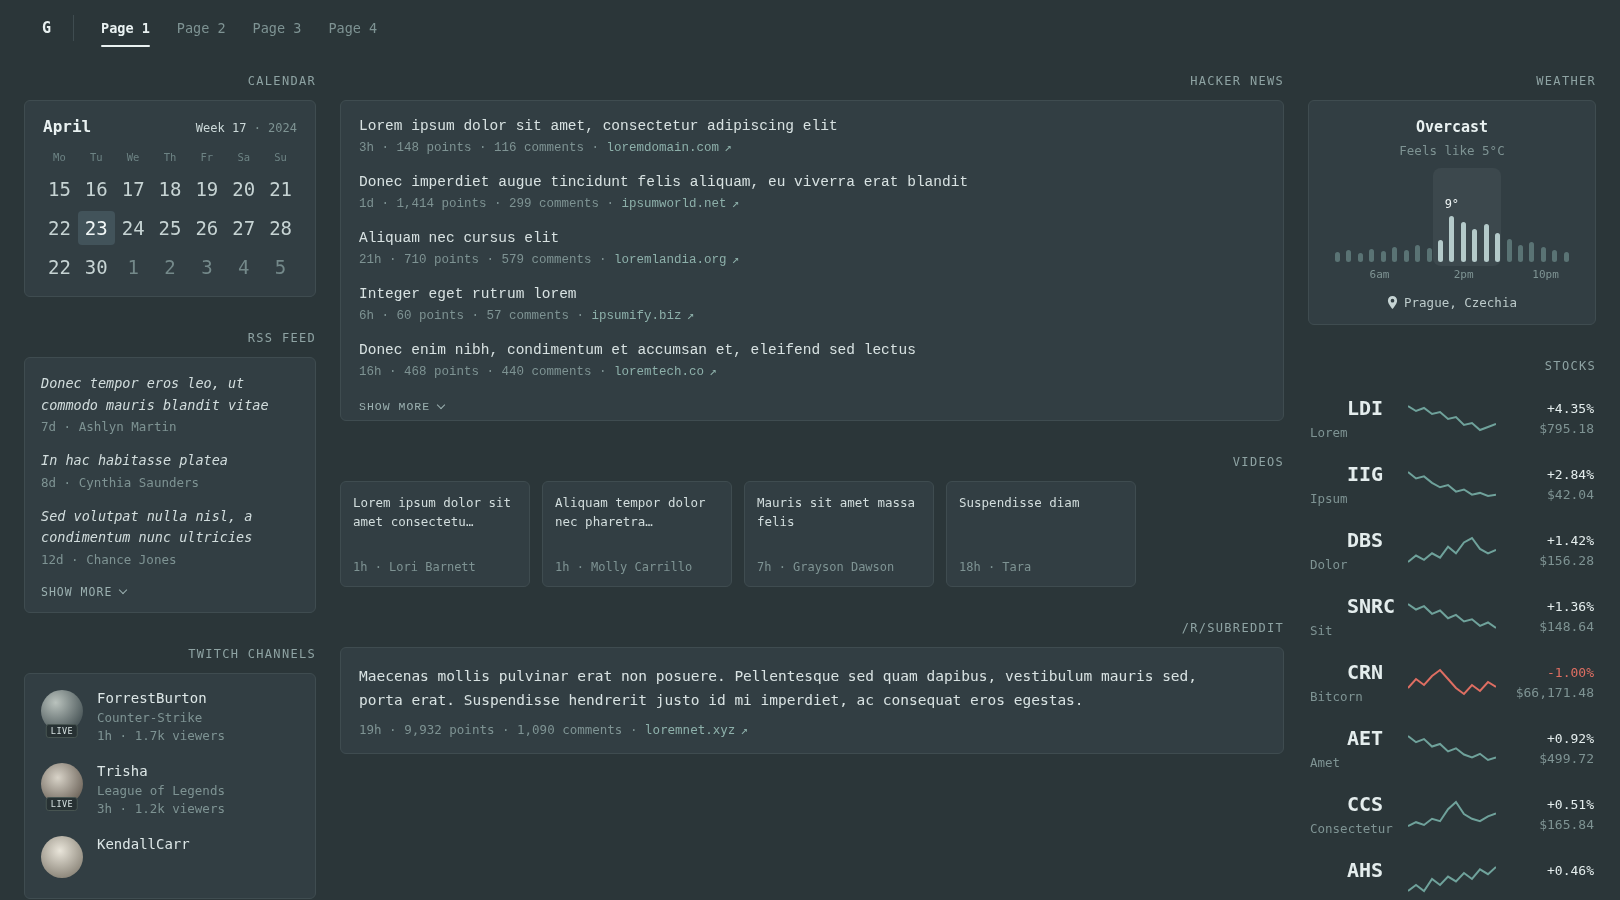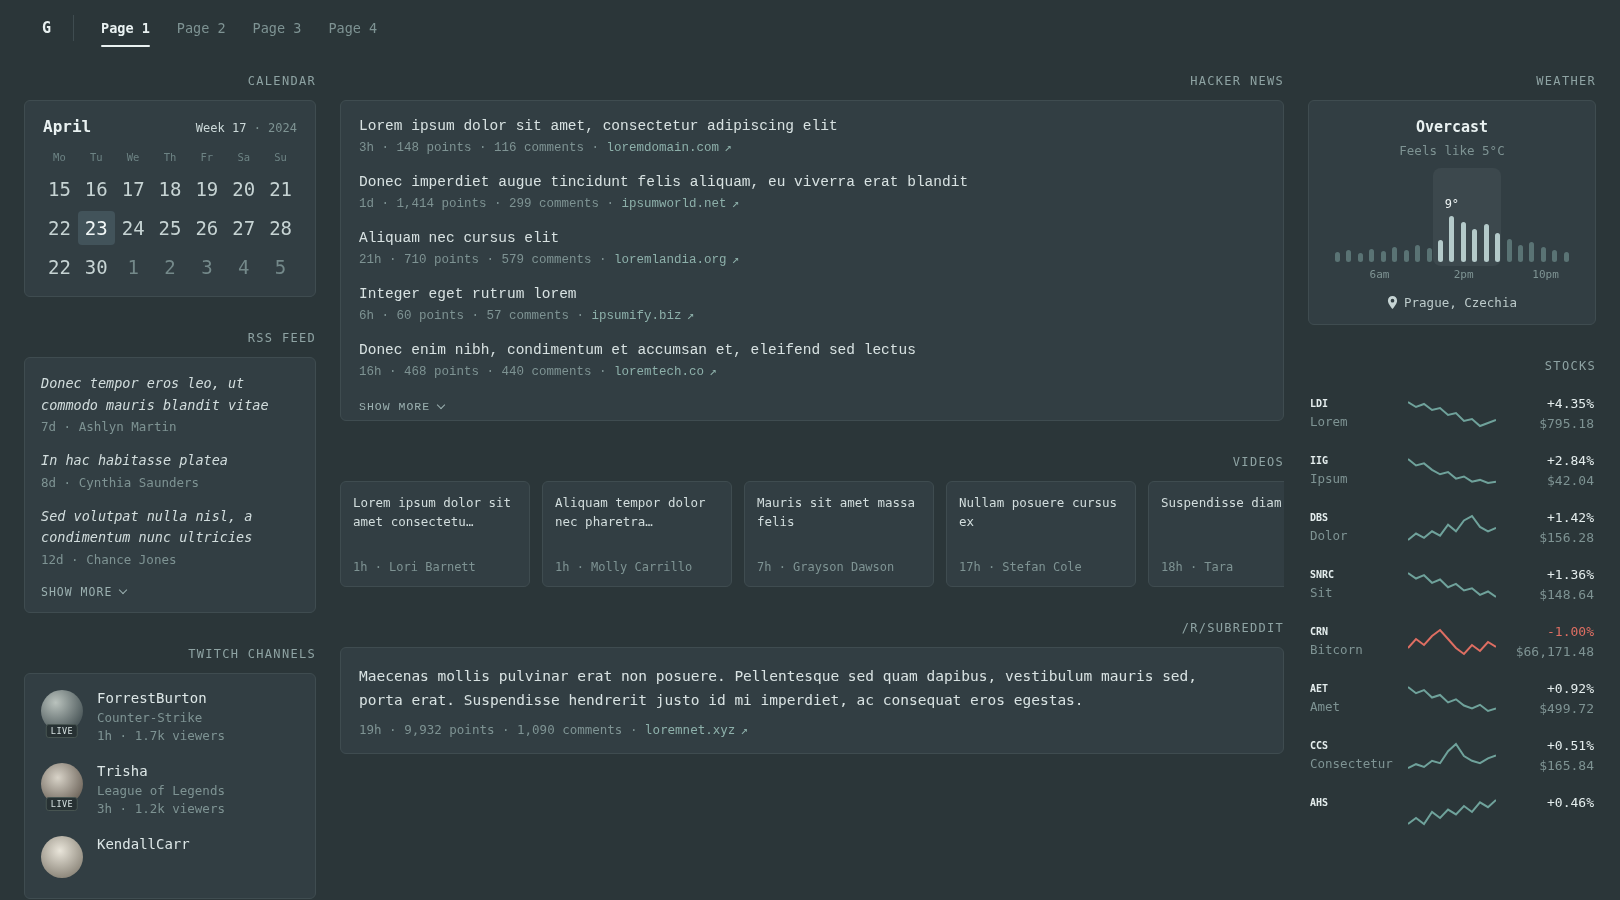--- a/index.html
+++ b/index.html
@@ -134,21 +134,21 @@
   .w-time{position:absolute;transform:translateX(-50%);}
   .w-time:nth-of-type(1){left:19%;}
   .w-time:nth-of-type(2){left:55%;}
   .w-time:nth-of-type(3){left:90%;}
   .w-loc{display:flex;align-items:center;justify-content:center;gap:6px;
          font-size:12.5px;color:#bccaca;margin-top:4px;}
 
   
   .stock-row{display:flex;align-items:center;gap:10px;padding:11px 2px;}
   .stock-left{width:88px;flex:none;}
-  .stock-sym{font-size:10px;font-weight:bold;color:#e4eded;}
+  .stock-sym{font-size:20px;font-weight:bold;color:#e4eded;margin-left:37px;}
   .stock-name{font-size:12.5px;color:var(--dim);margin-top:5px;min-height:13px;}
   .spark{flex:1;height:30px;color:var(--spark);}
   .spark.neg{color:var(--red);}
   .spark svg{width:100%;height:100%;display:block;}
   .stock-right{width:88px;flex:none;text-align:right;}
   .stock-change{font-size:13px;color:#e4eded;}
   .stock-change.neg{color:var(--red);}
   .stock-price{font-size:13px;color:var(--dim);margin-top:5px;min-height:13px;}
 </style>
 </head>
@@ -395,27 +395,20 @@
             </div>
 
             <div class="card video-card">
               <div class="video-thumb" data-thumb="sea-wake"></div>
               <div class="video-body">
                 <div class="video-title">Mauris sit amet massa felis</div>
                 <div class="video-meta">7h · Grayson Dawson</div>
               </div>
             </div>
 
-            <div class="card video-card">
-              <div class="video-thumb" data-thumb="canoe"></div>
-              <div class="video-body">
-                <div class="video-title">Nullam posuere cursus ex</div>
-                <div class="video-meta">17h · Stefan Cole</div>
-              </div>
-            </div>
 
             <div class="card video-card">
               <div class="video-thumb" data-thumb="fog"></div>
               <div class="video-body">
                 <div class="video-title">Suspendisse diam</div>
                 <div class="video-meta">18h · Tara</div>
               </div>
             </div>
           </div>
       </section>

